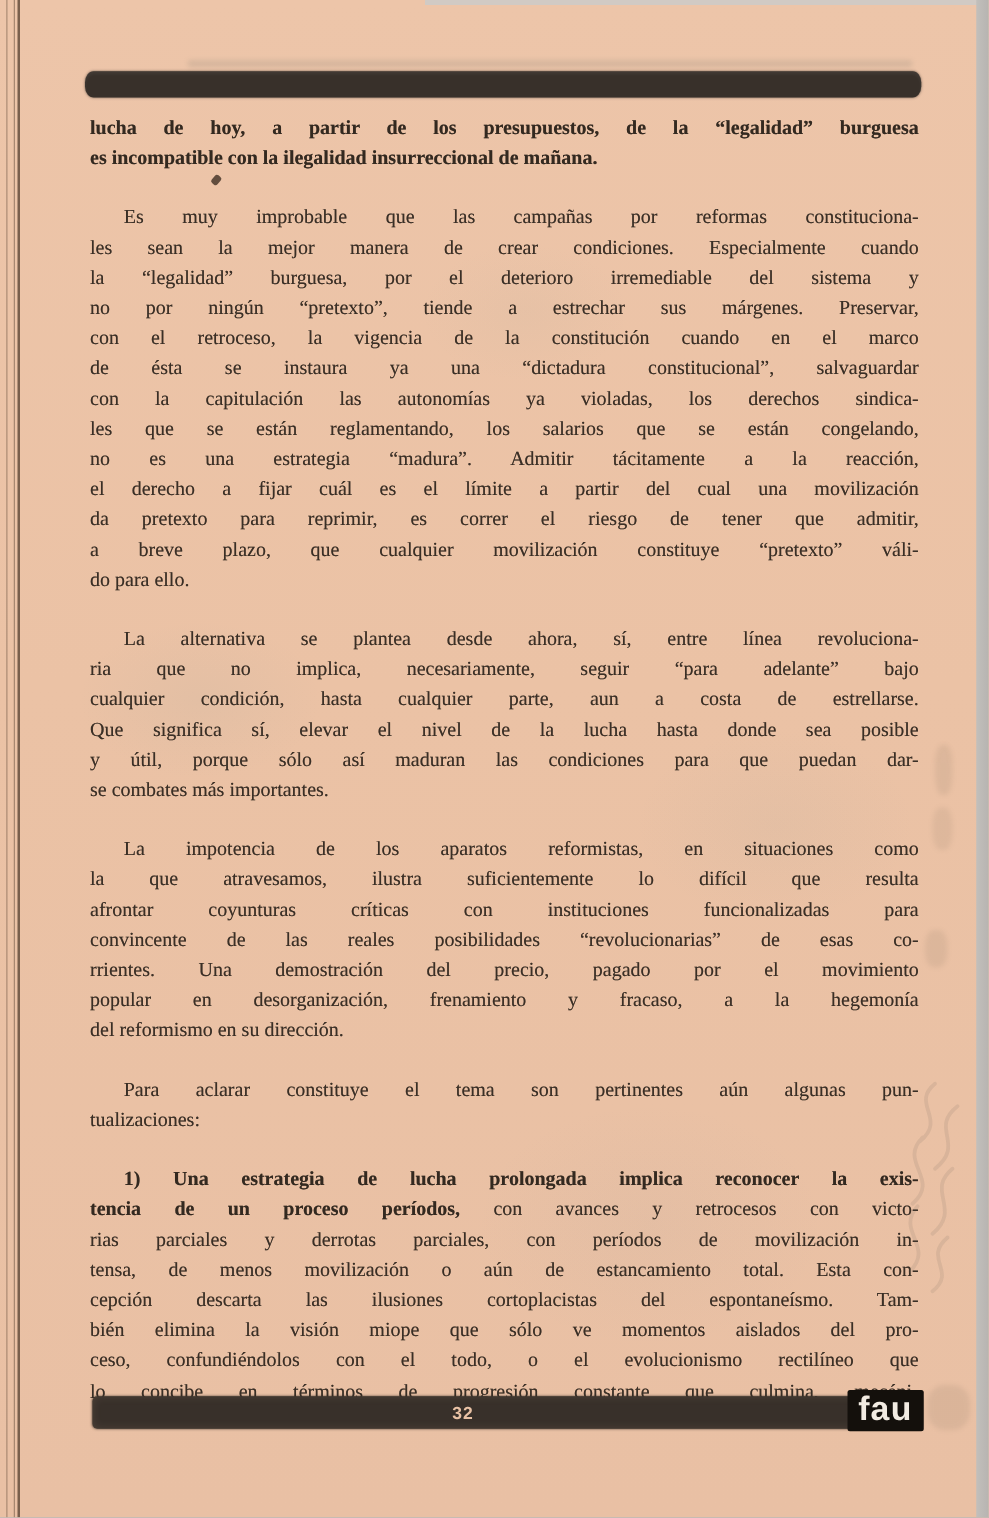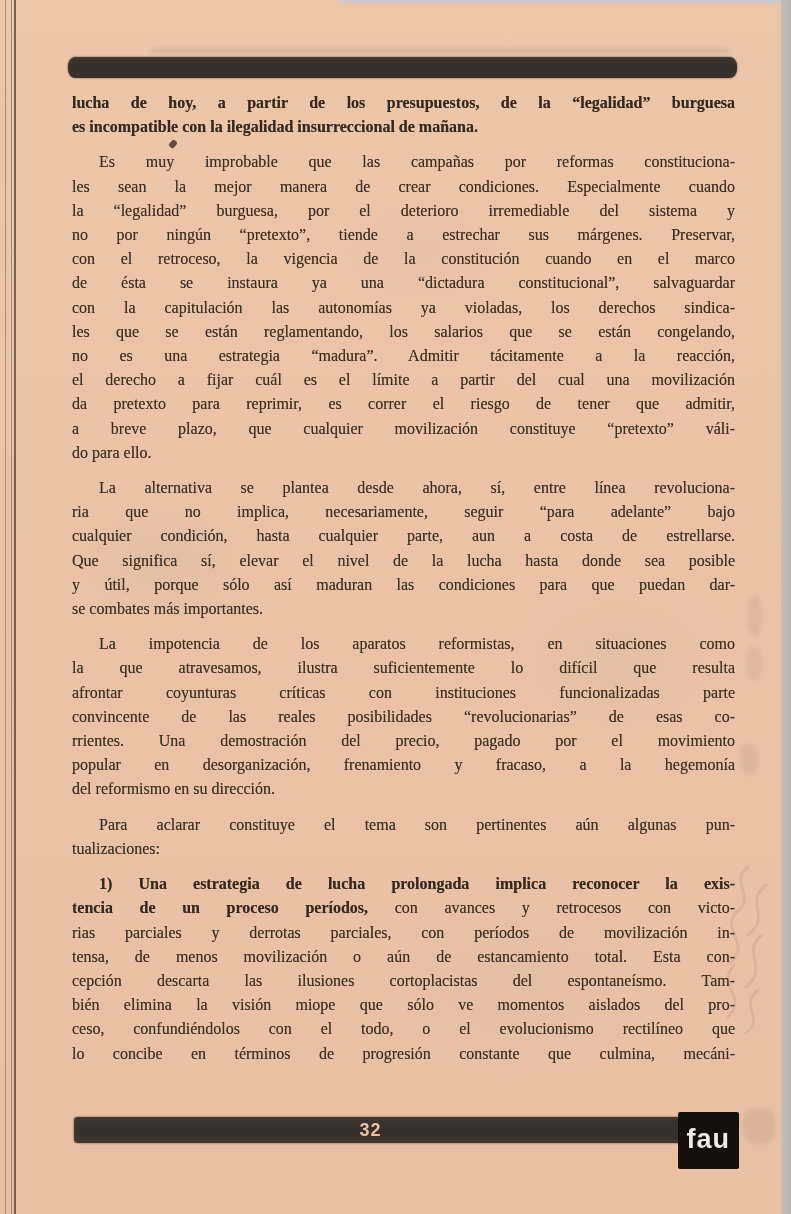--- a/index.html
+++ b/index.html
@@ -32,46 +32,46 @@
   
   .smudge-top{position:absolute;left:150px;top:48px;width:580px;height:6px;
     background:#8a8376;opacity:.22;filter:blur(2px);border-radius:3px;}
   .header-bar{position:absolute;left:68px;top:57px;width:669px;height:21px;
     background:#38302a;border-radius:7px/9px;
     box-shadow:0 0 2px rgba(56,48,42,.8), inset 0 2px 3px rgba(255,255,255,.06);}
   
   .text-block{position:absolute;left:72px;top:91px;width:663px;
     color:#3a2f26;font-size:16px;line-height:24.2px;
     text-shadow:0 0 .4px rgba(58,47,38,.55);}
-  .para + .para{margin-top:11px;}
+  .para + .para{margin-top:23px;}
   .line{text-align:justify;text-align-last:justify;}
   .line-last{text-align-last:left;}
   .indent{text-indent:27px;}
   .b{font-weight:bold;color:#332920;}
   
   .ink-dot{position:absolute;left:170px;top:140px;width:6px;height:8px;
     background:#4a382c;border-radius:2px;transform:rotate(40deg);opacity:.85;}
   
   .ghost{position:absolute;background:#7a6a58;filter:blur(2px);border-radius:40%;}
   .g1{left:748px;top:596px;width:14px;height:40px;opacity:.12;}
   .g2{left:746px;top:646px;width:16px;height:34px;opacity:.11;}
   .g3{left:740px;top:744px;width:18px;height:30px;opacity:.12;}
   .g4{left:742px;top:1108px;width:34px;height:36px;opacity:.13;}
   .stamp{position:absolute;left:688px;top:855px;width:96px;height:185px;opacity:.8;}
   
   .footer-bar{position:absolute;left:74px;top:1117px;width:663px;height:26px;
     background:#38302a;border-radius:4px;
     box-shadow:0 0 2px rgba(40,34,28,.8), inset 0 0 8px rgba(235,194,165,.12);}
   .page-num{position:absolute;left:0;right:70px;top:0;height:26px;
     text-align:center;font-family:"Liberation Sans","DejaVu Sans",sans-serif;
-    font-weight:bold;font-size:18px;line-height:27px;color:#e9c2a5;letter-spacing:1px;}
+    font-weight:bold;font-size:14px;line-height:27px;color:#e9c2a5;letter-spacing:1px;}
   .fau-logo{position:absolute;right:-2px;top:-5px;height:33px;
     background:#14100c;color:#f2ebe2;
     font-family:"Liberation Sans","DejaVu Sans",sans-serif;
-    font-weight:bold;font-size:27px;line-height:31px;padding:12px 9px;
+    font-weight:bold;font-size:27px;line-height:31px;padding:0 9px;
     letter-spacing:1px;border-radius:2px;}
 </style>
 </head>
 <body>
 
 <div class="scan">
 
   <div class="edge-top"></div>
   <div class="edge-right"></div>
   <div class="bind-line bl-a"></div>
@@ -105,21 +105,21 @@
         <div class="line indent"><span>La alternativa se plantea desde ahora, sí, entre línea revoluciona-</span></div>
         <div class="line"><span>ria que no implica, necesariamente, seguir “para adelante” bajo</span></div>
         <div class="line"><span>cualquier condición, hasta cualquier parte, aun a costa de estrellarse.</span></div>
         <div class="line"><span>Que significa sí, elevar el nivel de la lucha hasta donde sea posible</span></div>
         <div class="line"><span>y útil, porque sólo así maduran las condiciones para que puedan dar-</span></div>
         <div class="line line-last"><span>se combates más importantes.</span></div>
       </div>
       <div class="para">
         <div class="line indent"><span>La impotencia de los aparatos reformistas, en situaciones como</span></div>
         <div class="line"><span>la que atravesamos, ilustra suficientemente lo difícil que resulta</span></div>
-        <div class="line"><span>afrontar coyunturas críticas con instituciones funcionalizadas parte</span></div>
+        <div class="line"><span>afrontar coyunturas críticas con instituciones funcionalizadas para</span></div>
         <div class="line"><span>convincente de las reales posibilidades “revolucionarias” de esas co-</span></div>
         <div class="line"><span>rrientes. Una demostración del precio, pagado por el movimiento</span></div>
         <div class="line"><span>popular en desorganización, frenamiento y fracaso, a la hegemonía</span></div>
         <div class="line line-last"><span>del reformismo en su dirección.</span></div>
       </div>
       <div class="para">
         <div class="line indent"><span>Para aclarar constituye el tema son pertinentes aún algunas pun-</span></div>
         <div class="line line-last"><span>tualizaciones:</span></div>
       </div>
       <div class="para">

